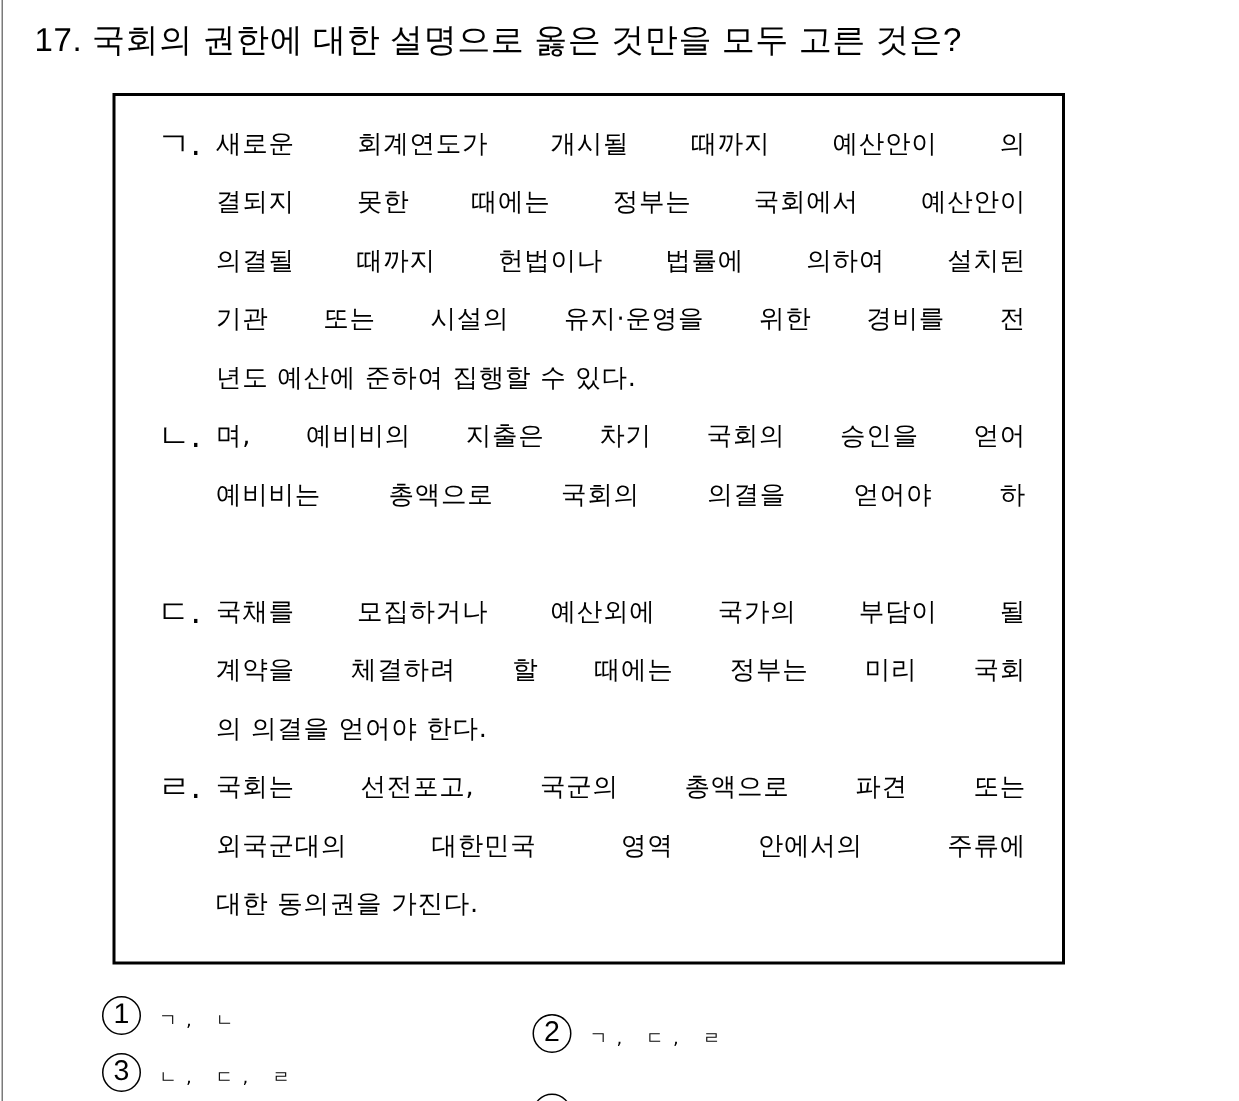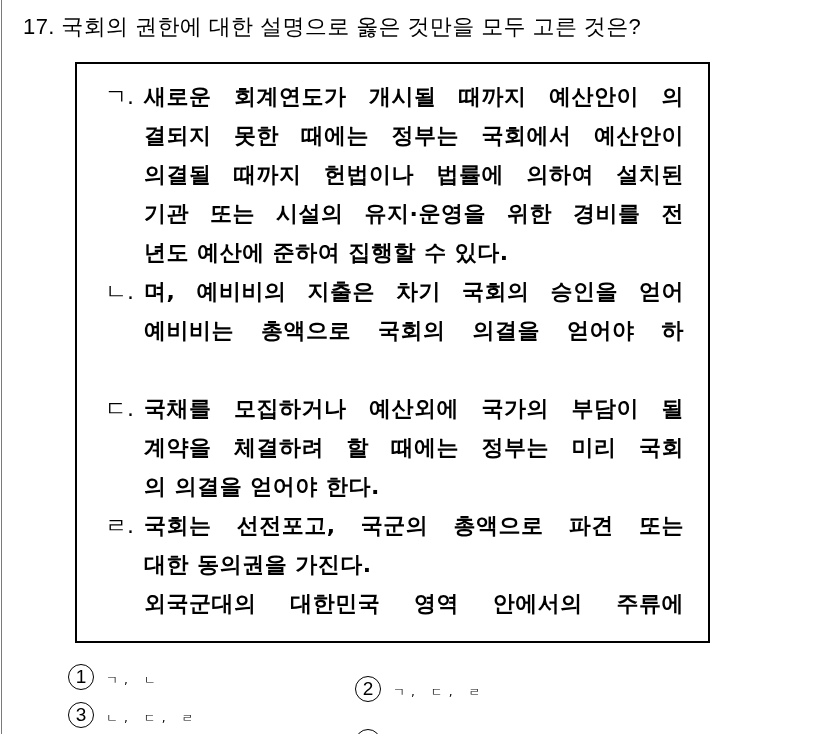--- a/index.html
+++ b/index.html
@@ -57,27 +57,26 @@
     }
     .item-text {
       position: absolute;
       left: 39px;
       top: 0;
       width: 540px;
     }
     .item-line {
       display: block;
       height: 39px;
-      font-size: 22px;
+      font-size: 17px;
       line-height: 39px;
       white-space: nowrap;
       text-align: justify;
       text-align-last: justify;
       letter-spacing: 0.5px;
-      font-weight: bold;
     }
     .item-line.last {
       text-align-last: left;
     }
     .options {
       position: absolute;
       left: 68px;
       top: 660px;
       width: 700px;
     }
@@ -142,22 +141,22 @@
       <span class="item-line">국채를 모집하거나 예산외에 국가의 부담이 될</span>
       <span class="item-line">계약을 체결하려 할 때에는 정부는 미리 국회</span>
       <span class="item-line last">의 의결을 얻어야 한다.</span>
     </div>
   </div>
 
   <div class="item" style="top: 442px;">
     <span class="item-marker">ㄹ.</span>
     <div class="item-text">
       <span class="item-line">국회는 선전포고, 국군의 총액으로 파견 또는</span>
+      <span class="item-line">외국군대의 대한민국 영역 안에서의 주류에</span>
       <span class="item-line last">대한 동의권을 가진다.</span>
-      <span class="item-line">외국군대의 대한민국 영역 안에서의 주류에</span>
     </div>
   </div>
 
 </div>
 
 <div class="options">
   <div class="option" style="left: 0; top: 0;">
     <span class="option-num">1</span><span class="option-text">ㄱ, ㄴ</span>
   </div>
   <div class="option" style="left: 287px; top: 12px;">

